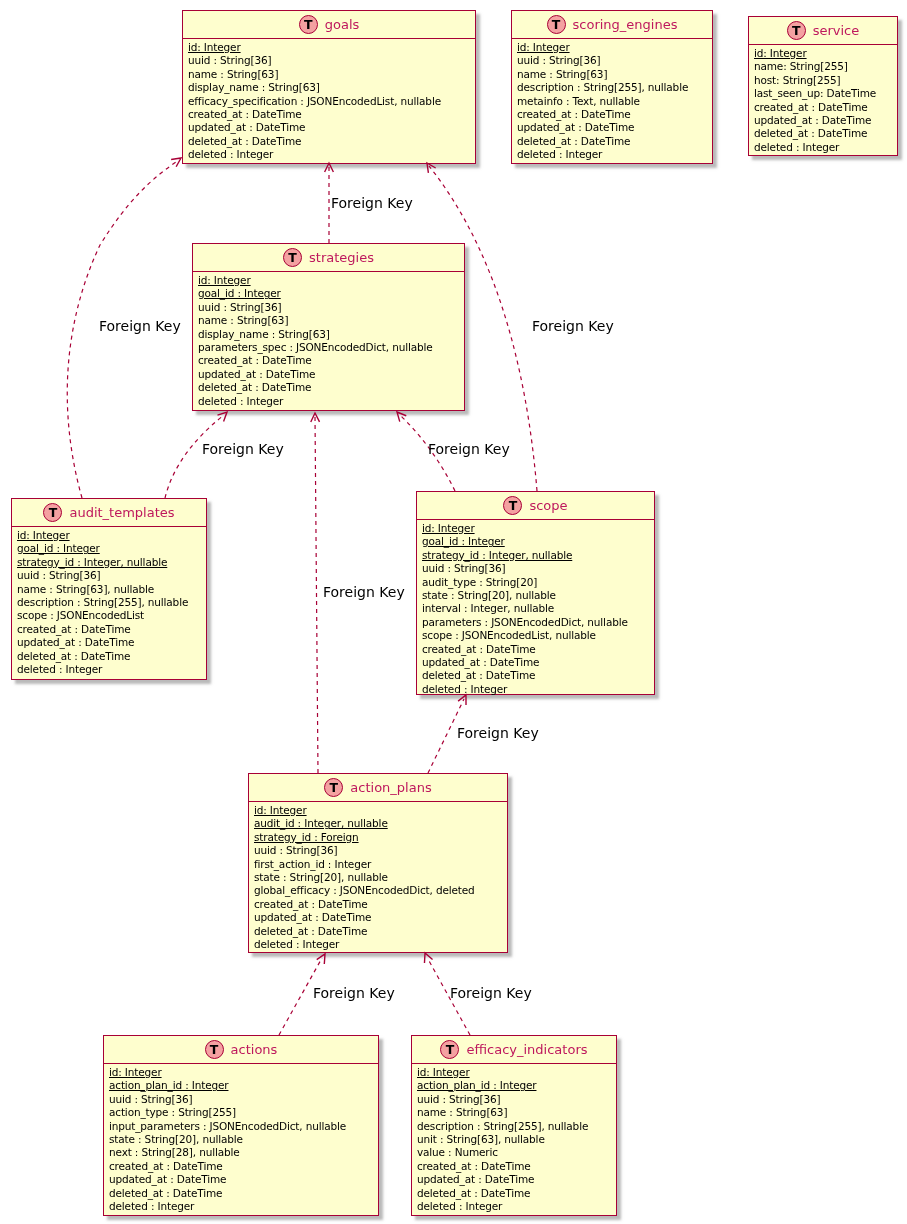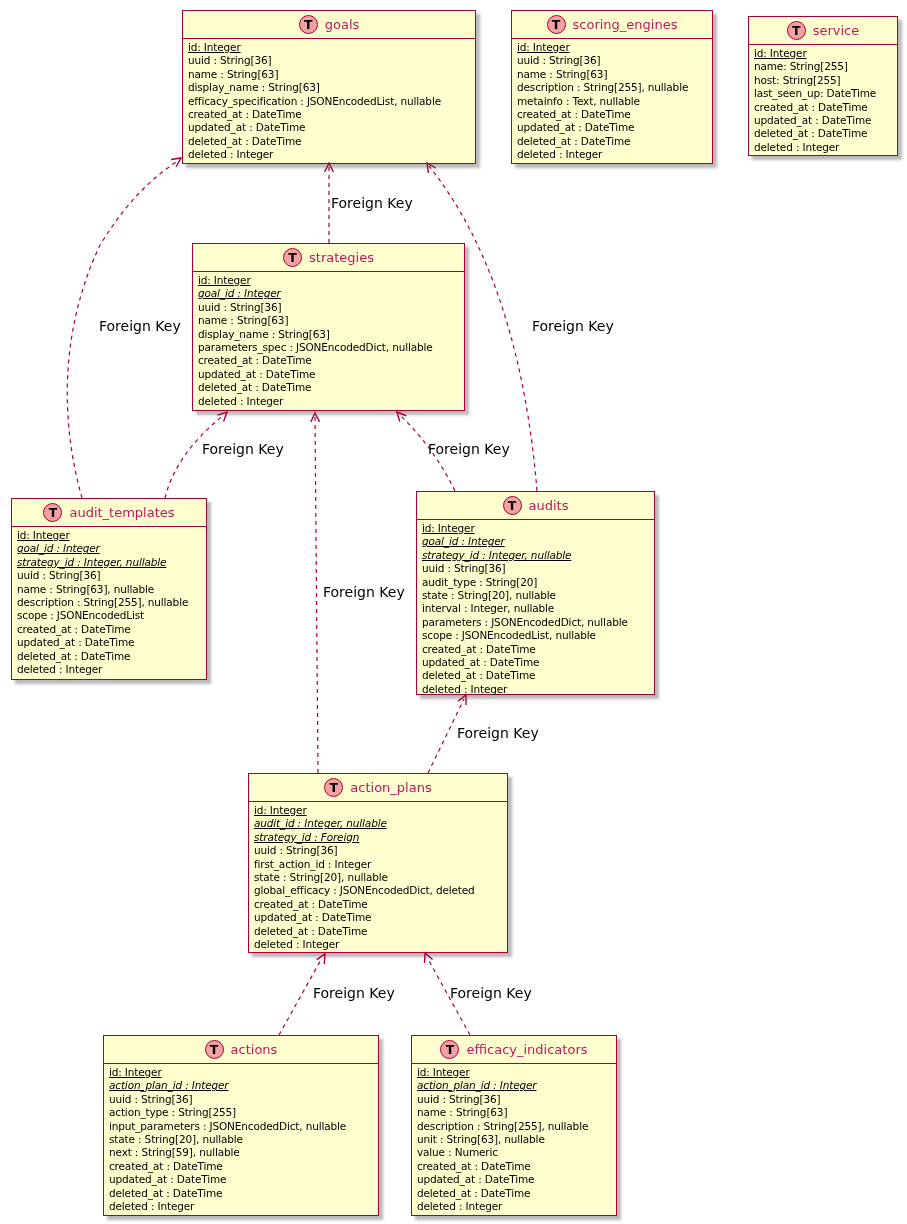--- a/index.html
+++ b/index.html
@@ -36,21 +36,21 @@
     font-size:13px;color:#be185d;white-space:nowrap;
   }
   .entity-fields{
     padding:2px 3px 12px 5px;
   }
   .field-row{
     font-size:10.5px;letter-spacing:-0.15px;
     line-height:13.4px;color:#000;white-space:nowrap;
   }
   .field-row.pk{text-decoration:underline;}
-  .field-row.fk{text-decoration:underline;font-style:italic;}
+  .field-row.fk{text-decoration:underline;}
   #relations-layer{
     position:absolute;left:0;top:0;z-index:5;
     pointer-events:none;
   }
   #relations-layer path.rel-line{
     fill:none;stroke:#A80036;stroke-width:1.2;
     stroke-dasharray:4,4;
   }
   #relations-layer path.rel-head{
     fill:none;stroke:#A80036;stroke-width:1.4;
@@ -169,21 +169,21 @@
           <div class="field-row plain">scope : JSONEncodedList</div>
           <div class="field-row plain">created_at : DateTime</div>
           <div class="field-row plain">updated_at : DateTime</div>
           <div class="field-row plain">deleted_at : DateTime</div>
           <div class="field-row plain">deleted : Integer</div>
         </div>
       </div>
       <div class="entity" style="left: 416px; top: 491px; width: 239px; height: 204px;">
         <div class="entity-header">
           <span class="table-circle">T</span>
-          <span class="entity-title-text">audits</span>
+          <span class="entity-title-text">scope</span>
         </div>
         <div class="entity-fields">
           <div class="field-row pk">id: Integer</div>
           <div class="field-row fk">goal_id : Integer</div>
           <div class="field-row fk">strategy_id : Integer, nullable</div>
           <div class="field-row plain">uuid : String[36]</div>
           <div class="field-row plain">audit_type : String[20]</div>
           <div class="field-row plain">state : String[20], nullable</div>
           <div class="field-row plain">interval : Integer, nullable</div>
           <div class="field-row plain">parameters : JSONEncodedDict, nullable</div>
@@ -218,21 +218,21 @@
           <span class="table-circle">T</span>
           <span class="entity-title-text">actions</span>
         </div>
         <div class="entity-fields">
           <div class="field-row pk">id: Integer</div>
           <div class="field-row fk">action_plan_id : Integer</div>
           <div class="field-row plain">uuid : String[36]</div>
           <div class="field-row plain">action_type : String[255]</div>
           <div class="field-row plain">input_parameters : JSONEncodedDict, nullable</div>
           <div class="field-row plain">state : String[20], nullable</div>
-          <div class="field-row plain">next : String[59], nullable</div>
+          <div class="field-row plain">next : String[28], nullable</div>
           <div class="field-row plain">created_at : DateTime</div>
           <div class="field-row plain">updated_at : DateTime</div>
           <div class="field-row plain">deleted_at : DateTime</div>
           <div class="field-row plain">deleted : Integer</div>
         </div>
       </div>
       <div class="entity" style="left: 411px; top: 1035px; width: 206px; height: 181px;">
         <div class="entity-header">
           <span class="table-circle">T</span>
           <span class="entity-title-text">efficacy_indicators</span>

